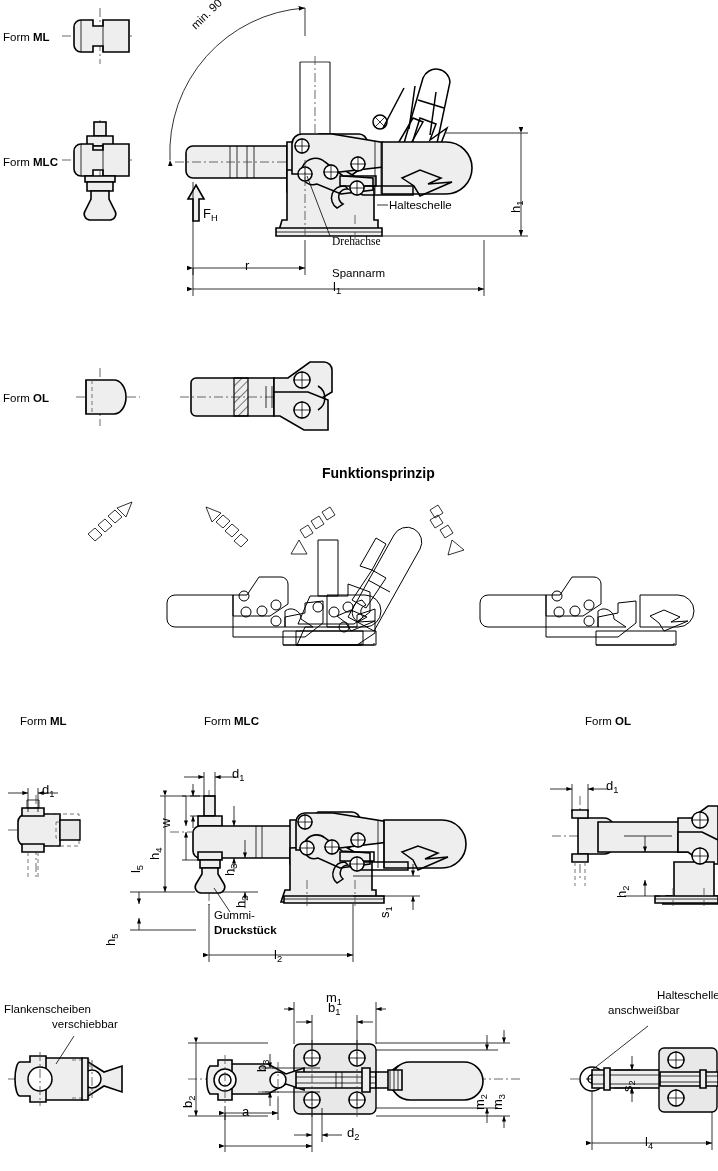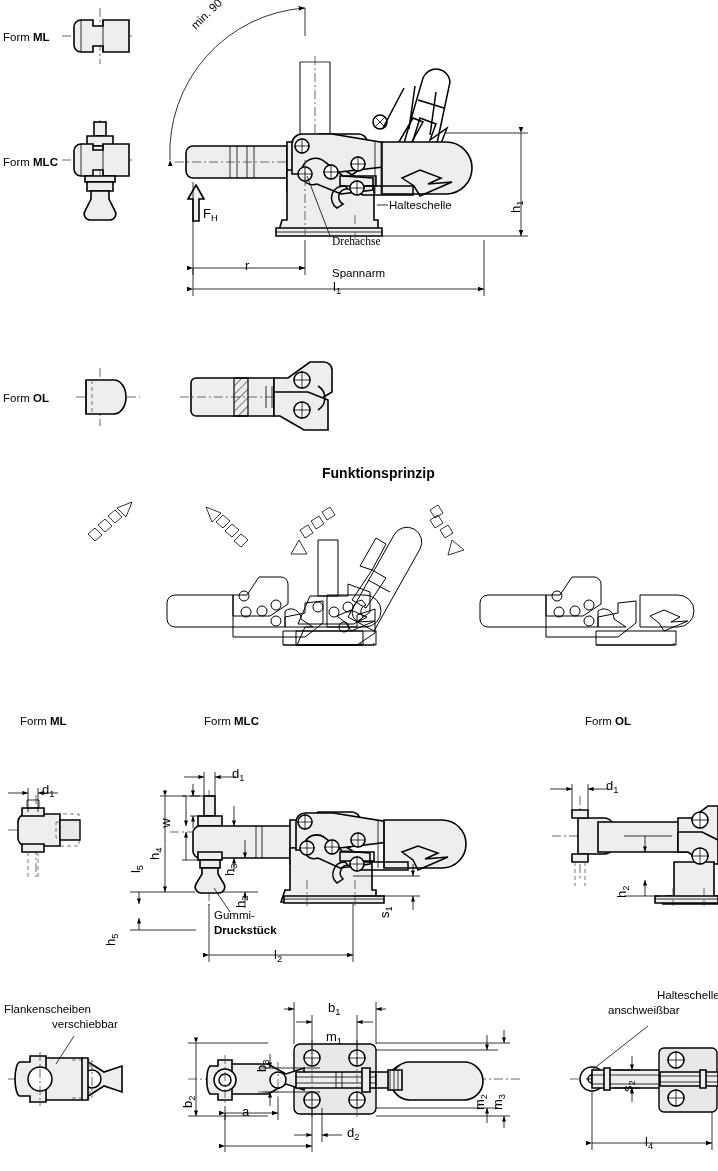--- a/index.html
+++ b/index.html
@@ -565,21 +565,21 @@
   <div class="lbl dim" style="left:606px; top:778px;"><span>d</span><span class="sub">1</span></div>
   <div class="lbl dim rot90" style="left:632px; top:880px;"><span>h</span><span class="sub">2</span></div>
 
   <div class="lbl" style="left:4px; top:1002px;"><span>Flankenscheiben</span></div>
   <div class="lbl" style="left:4px; top:1017px;margin-left:48px;"><span>verschiebbar</span></div>
 
   <div class="lbl" style="left:617px; top:988px;margin-left:40px;"><span>Halteschelle</span></div>
   <div class="lbl" style="left:608px; top:1003px;"><span>anschweißbar</span></div>
 
   <div class="lbl dim" style="left:328px; top:1000px;"><span>b</span><span class="sub">1</span></div>
-  <div class="lbl dim" style="left:326px; top:1029px;"><span>m</span><span class="sub">1</span></div>
+  <div class="lbl dim" style="left:326px; top:990px;"><span>m</span><span class="sub">1</span></div>
   <div class="lbl dim rot90" style="left:198px; top:1090px;"><span>b</span><span class="sub">2</span></div>
   <div class="lbl dim rot90" style="left:272px; top:1054px;"><span>b</span><span class="sub">3</span></div>
   <div class="lbl dim rot90" style="left:490px; top:1092px;"><span>m</span><span class="sub">2</span></div>
   <div class="lbl dim rot90" style="left:508px; top:1092px;"><span>m</span><span class="sub">3</span></div>
   <div class="lbl dim" style="left:242px; top:1104px;"><span>a</span></div>
   <div class="lbl dim" style="left:347px; top:1125px;"><span>d</span><span class="sub">2</span></div>
   <div class="lbl dim" style="left:258px; top:1180px;"><span>l</span><span class="sub">3</span></div>
   <div class="lbl dim rot90" style="left:638px; top:1074px;"><span>s</span><span class="sub">2</span></div>
   <div class="lbl dim" style="left:645px; top:1134px;"><span>l</span><span class="sub">4</span></div>
 

